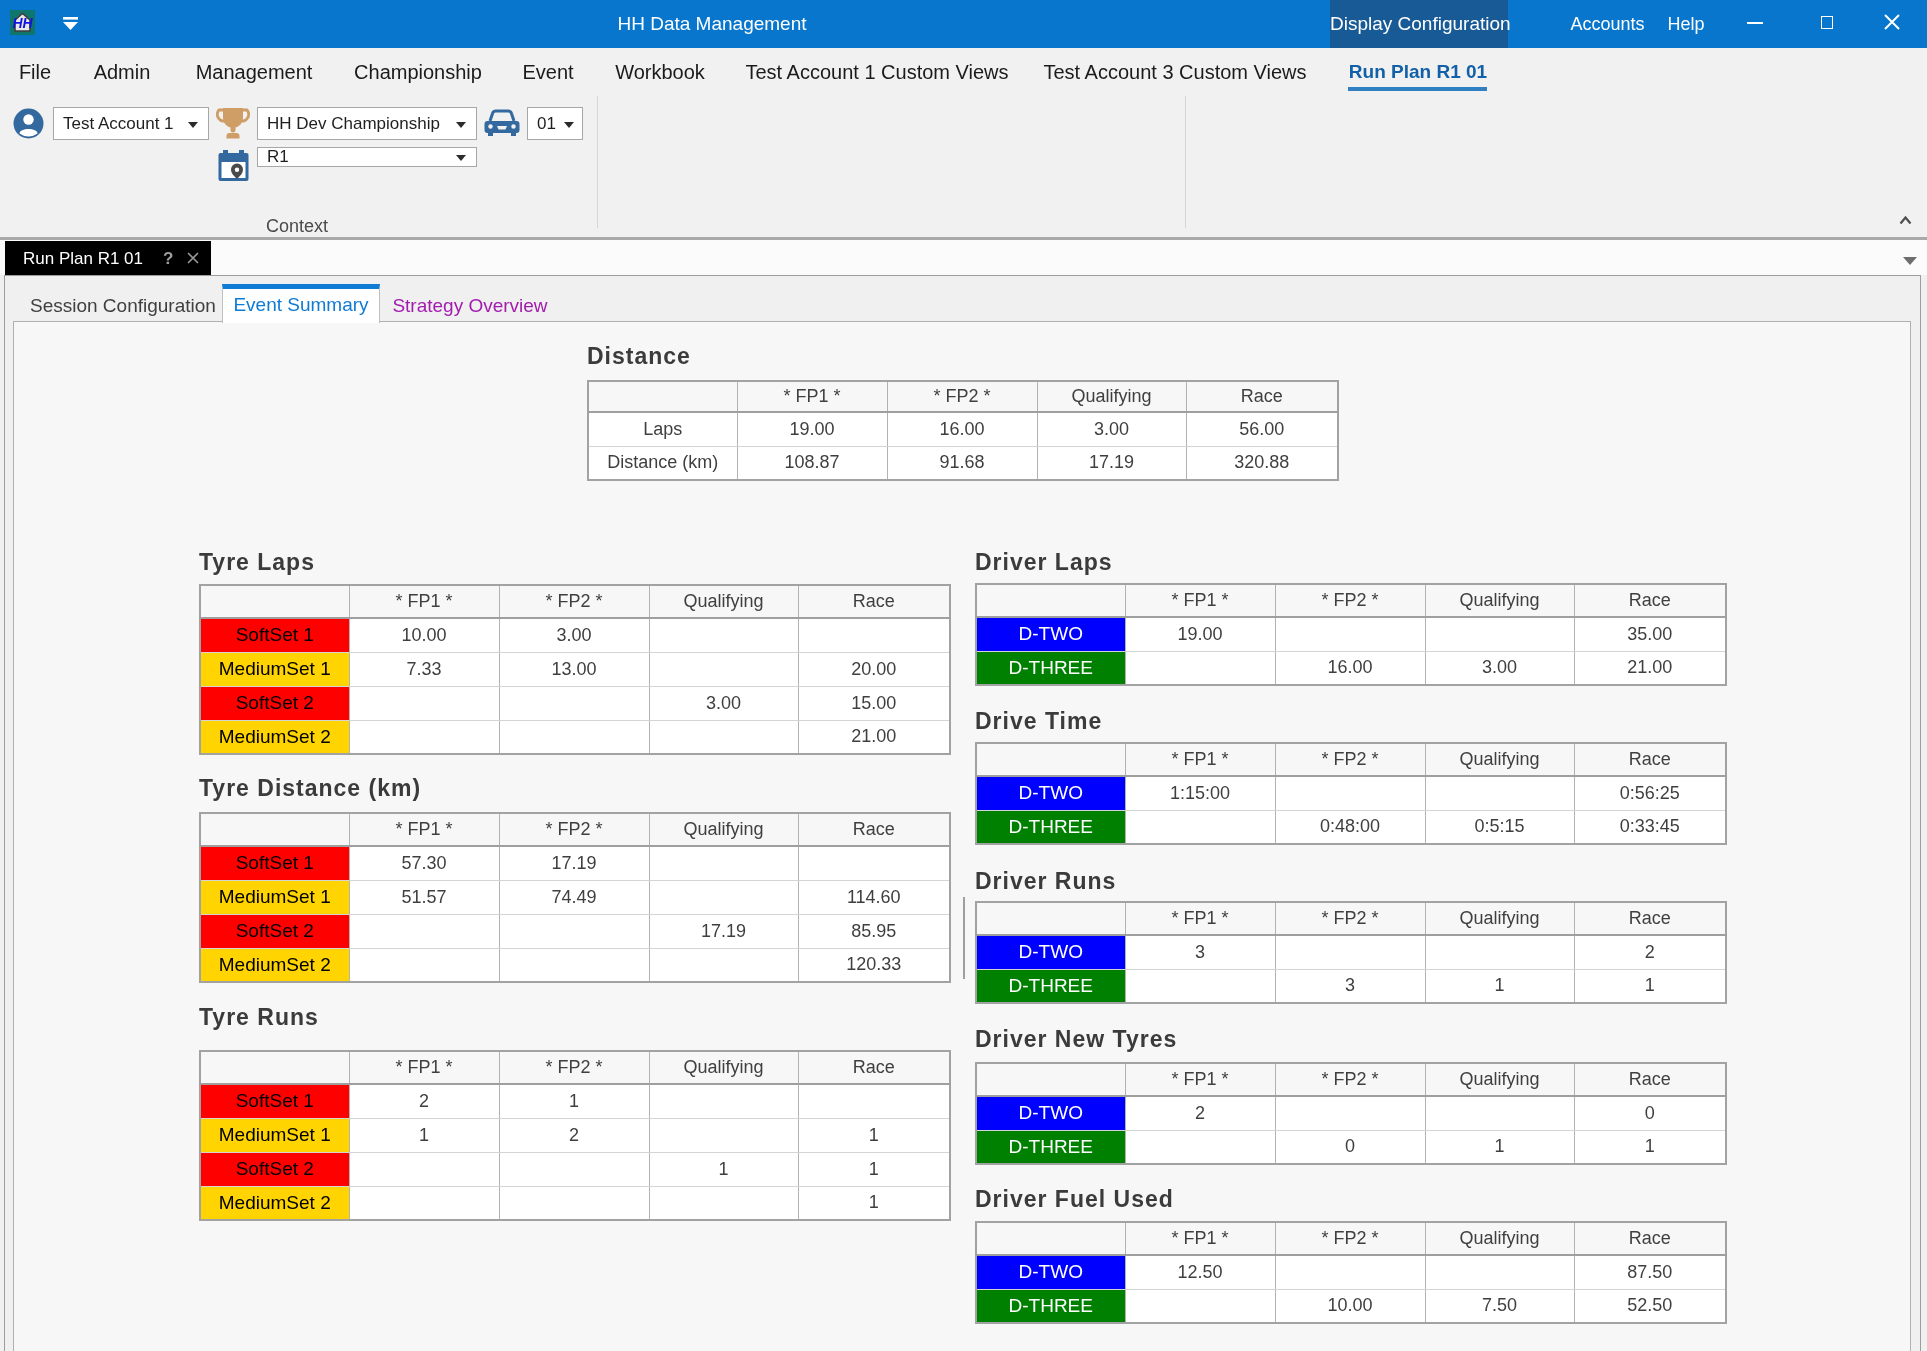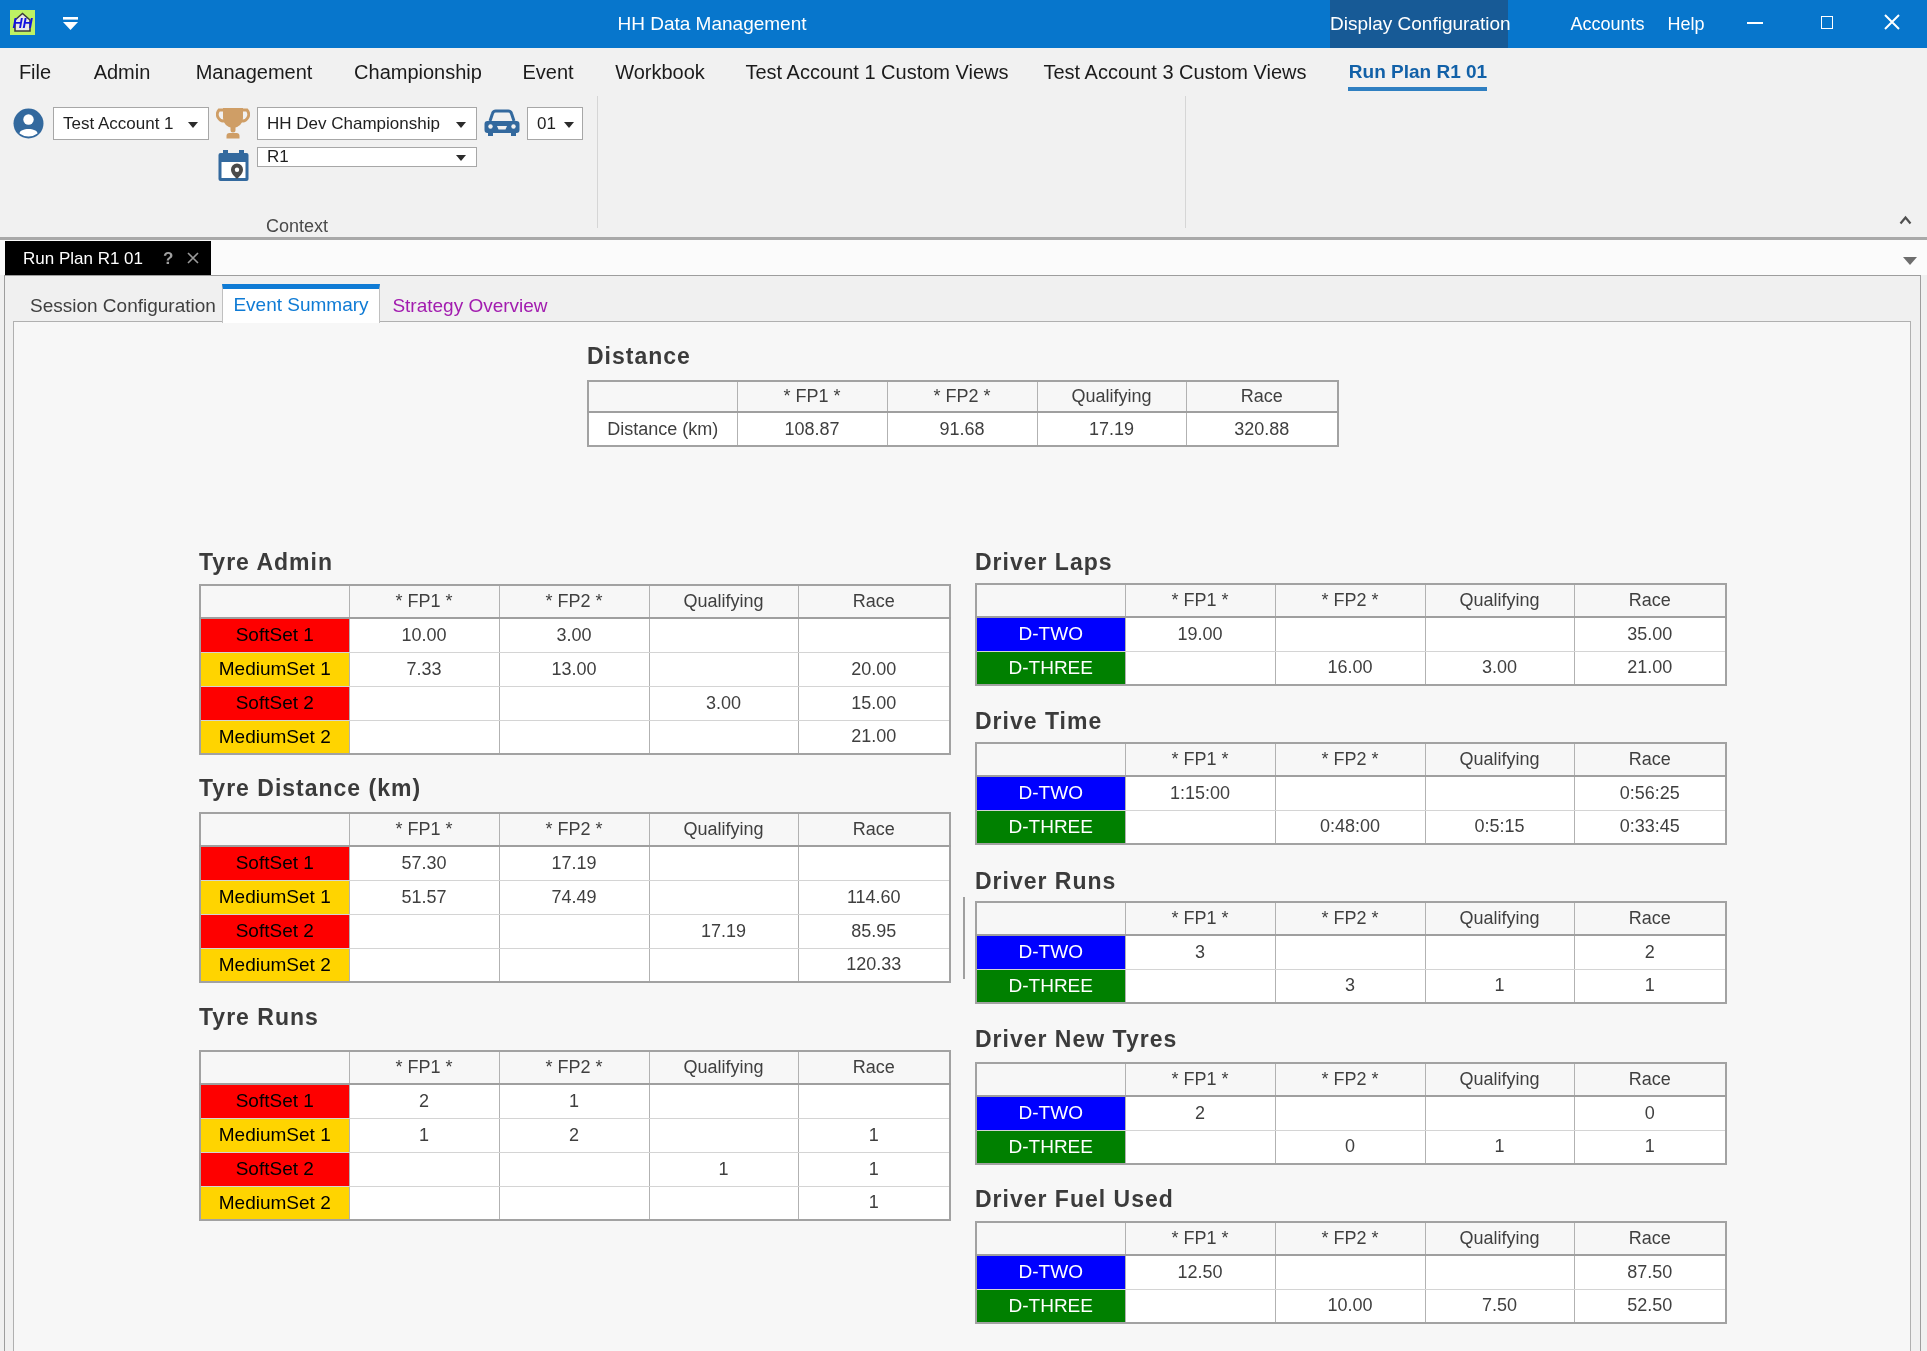--- a/index.html
+++ b/index.html
@@ -17,21 +17,21 @@
 .h { position:absolute; font-size:23px; font-weight:bold; letter-spacing:1px; line-height:1; color:#3b3b3b; }
 .menuitem { position:absolute; top:48px; height:48px; line-height:48px; font-size:20px; color:#1b1b1b; text-align:center; white-space:nowrap; }
 .dd { position:absolute; background:#fff; border:1px solid #a7a7a7; font-size:17px; color:#1f1f1f; }
 .dd .t { position:absolute; left:9px; top:50%; transform:translateY(-50%); }
 .dd .a { position:absolute; width:0; height:0; border-left:5px solid transparent; border-right:5px solid transparent;
          border-top:6px solid #2b2b2b; top:50%; margin-top:-2px; }
 </style></head>
 <body>
 
 <div class="abs" style="left:0;top:0;width:1927px;height:48px;background:#0776cc;"></div>
-<div class="abs" style="left:10px;top:10px;width:25px;height:25px;background:#bef264;">
+<div class="abs" style="left:10px;top:10px;width:25px;height:25px;background:#0f766e;">
 <svg width="25" height="25" viewBox="0 0 25 25" style="position:absolute;left:0;top:0;">
 <path d="M5 10 L12.5 3.5 L20 10 L20 21 L5 21 Z" fill="#e8e8e8" stroke="#3c3c3c" stroke-width="1.6"></path>
 <text x="12.5" y="18" font-size="14" font-weight="bold" font-style="italic" fill="#1414e0" text-anchor="middle" font-family="Liberation Sans">HH</text>
 </svg>
   </div>
 <svg class="abs" style="left:62px;top:16px;" width="17" height="16" viewBox="0 0 17 16">
 <rect x="1" y="1" width="15" height="2.6" fill="#fff"></rect>
 <path d="M1 6 L16 6 L8.5 14 Z" fill="#fff"></path>
   </svg>
 <div class="abs" style="left:562px;top:0;width:300px;height:60px;line-height:48px;text-align:center;color:#fff;font-size:19px;">HH Data Management</div>
@@ -133,29 +133,36 @@
     </colgroup>
     <tbody>
       <tr class="hdr" style="height:31px">
         <td></td>
         <td>* FP1 *</td>
         <td>* FP2 *</td>
         <td>Qualifying</td>
         <td>Race</td>
       </tr>
       <tr style="height:34px">
+        <td>Laps</td>
+        <td>19.00</td>
+        <td>16.00</td>
+        <td>3.00</td>
+        <td>56.00</td>
+      </tr>
+      <tr style="height:34px">
         <td>Distance (km)</td>
         <td>108.87</td>
         <td>91.68</td>
         <td>17.19</td>
         <td>320.88</td>
       </tr>
     </tbody>
   </table>
-<div class="h" style="left:199px;top:551px;">Tyre Admin</div>
+<div class="h" style="left:199px;top:551px;">Tyre Laps</div>
 <table class="tbl" style="left:199px;top:584px;">
     <colgroup>
       <col style="width:149px">
       <col style="width:150px">
       <col style="width:150px">
       <col style="width:149px">
       <col style="width:152px">
 </colgroup>
     <tbody>
       <tr class="hdr" style="height:33px">

